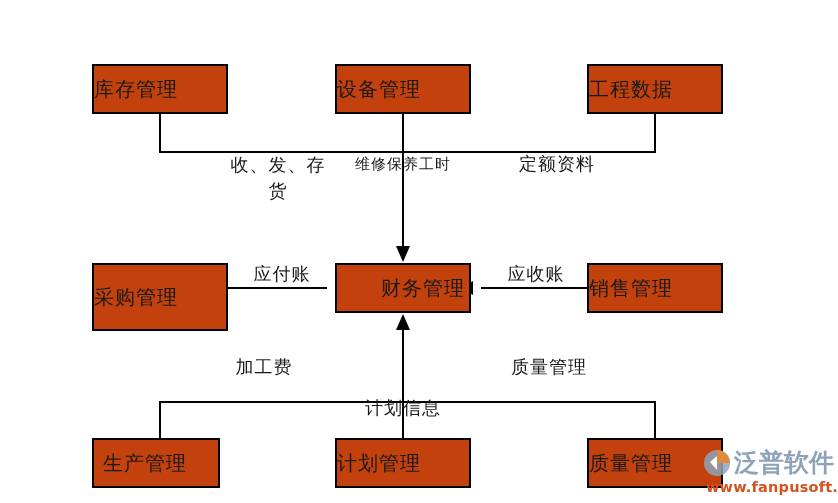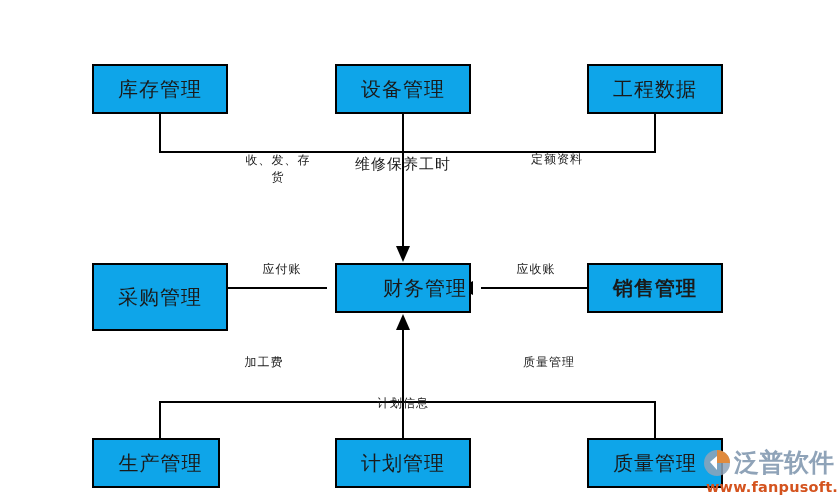--- a/index.html
+++ b/index.html
@@ -19,32 +19,31 @@
     position: absolute;
     left: 0;
     top: 0;
     width: 838px;
     height: 503px;
   }
   .node-box {
     position: absolute;
     box-sizing: border-box;
     border: 2px solid #000000;
-    background: #0ea5e9;
+    background: #c2410c;
     display: flex;
     align-items: center;
-    justify-content: center;
     font-size: 20px;
     color: #1a1a1a;
     letter-spacing: 1px;
     font-family: "DejaVu Sans", "Liberation Sans", sans-serif;
   }
   .edge-label {
     position: absolute;
-    font-size: 12px;
+    font-size: 18px;
     color: #1a1a1a;
     letter-spacing: 1px;
     text-align: center;
     line-height: 1.45;
     white-space: pre-line;
     background: transparent;
     font-family: "DejaVu Sans", "Liberation Sans", sans-serif;
   }
   .edge-label.small {
     font-size: 15px;
@@ -147,21 +146,21 @@
   <div class="node-box" style="left:335px; top:64px; width:136px; height:50px;">
     <span>设备管理</span>
   </div>
 
   <div class="node-box" style="left:92px; top:263px; width:136px; height:68px;">
     <span>采购管理</span>
   </div>
   <div class="node-box" style="left:335px; top:263px; width:136px; height:50px;padding-left:44px;">
     <span>财务管理</span>
   </div>
-  <div class="node-box" style="left:587px; top:263px; width:136px; height:50px;font-weight:bold;">
+  <div class="node-box" style="left:587px; top:263px; width:136px; height:50px;">
     <span>销售管理</span>
   </div>
 
   <div class="node-box" style="left:92px; top:438px; width:128px; height:50px;padding-left:9px;">
     <span>生产管理</span>
   </div>
   <div class="node-box" style="left:335px; top:438px; width:136px; height:50px;">
     <span>计划管理</span>
   </div>
   <div class="node-box" style="left:587px; top:438px; width:136px; height:50px;">

